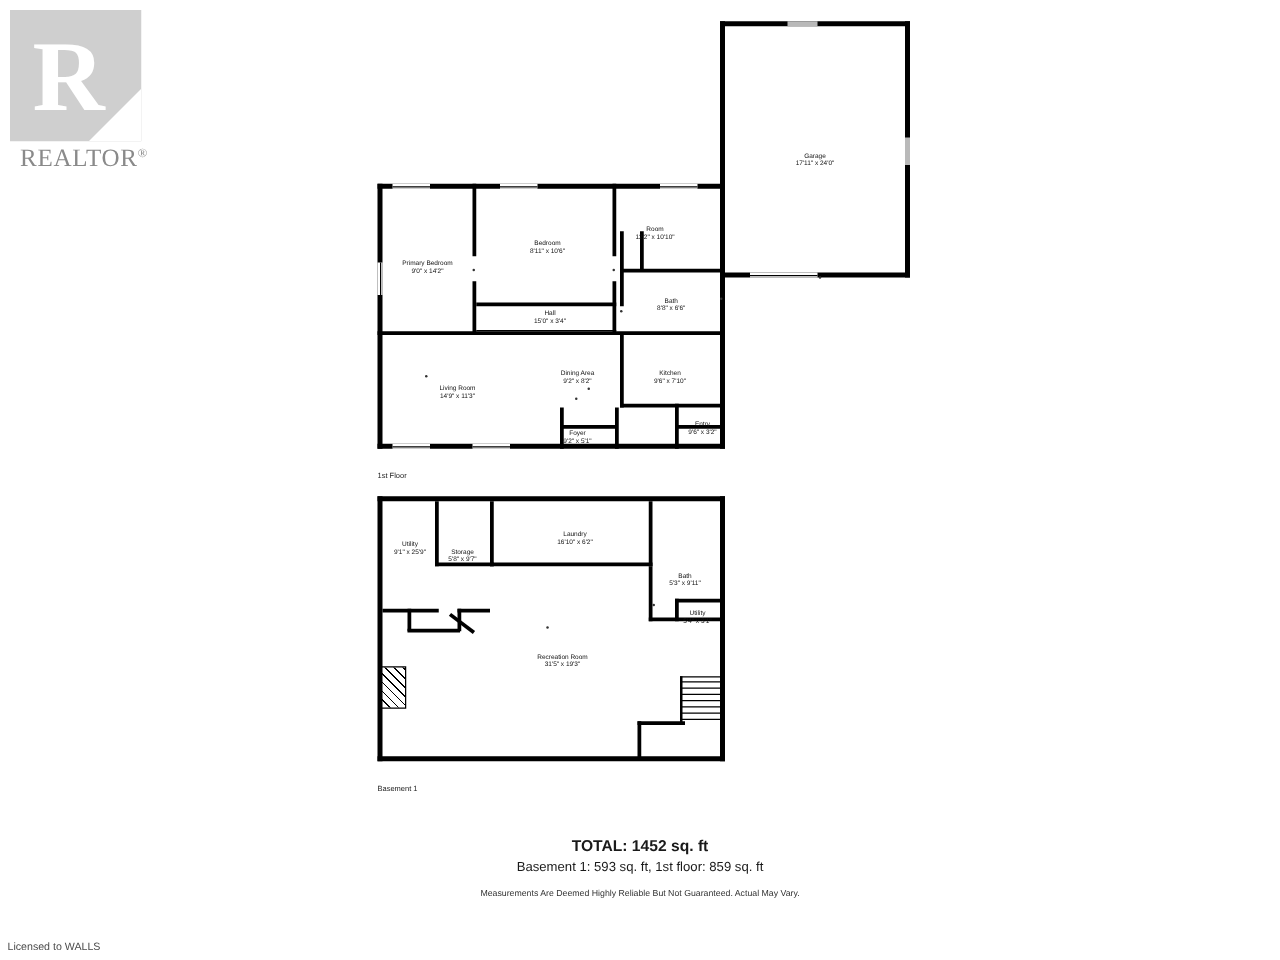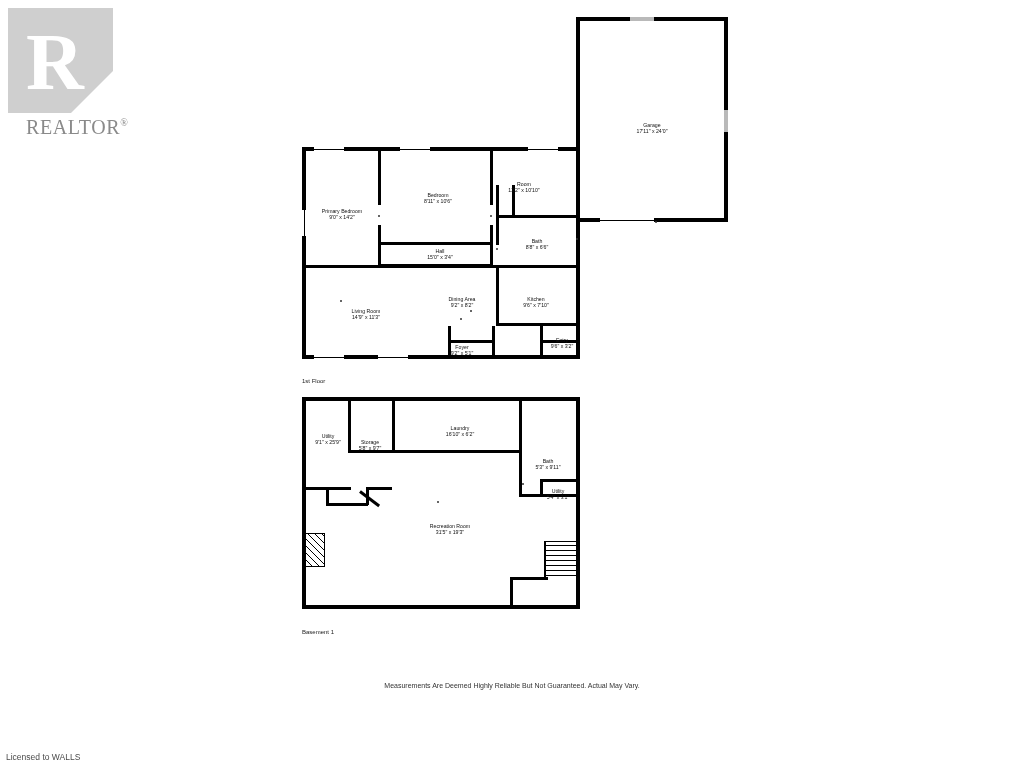--- a/index.html
+++ b/index.html
@@ -46,21 +46,21 @@
     position: absolute;
     right: 0;
     bottom: 0;
     width: 42px;
     height: 42px;
     background: #ffffff;
     clip-path: polygon(100% 0, 100% 100%, 0 100%);
   }
   #realtor-logo .word {
     position: absolute;
-    left: 18px;
+    left: 8px;
     top: 108px;
     font-family: "Liberation Serif", serif;
     font-size: 20px;
     letter-spacing: 0.6px;
     color: #8a8a8a;
     font-weight: normal;
   }
   #realtor-logo .word .reg {
     font-size: 10px;
     vertical-align: super;
@@ -342,16 +342,18 @@
   </div>
   <div class="label" style="left:150px; top:128px;">
     <span class="nm">Recreation Room</span>
     <span class="dm">31'5" x 19'3"</span>
   </div>
 
   <div class="floor-caption" style="left:2px; top:234px;">Basement 1</div>
 </div>
 
 <div id="summary">
+  <div class="total">TOTAL: 1452 sq. ft</div>
+  <div class="line">Basement 1: 593 sq. ft, 1st floor: 859 sq. ft</div>
   <div class="disclaimer">Measurements Are Deemed Highly Reliable But Not Guaranteed. Actual May Vary.</div>
 </div>
 
 <div id="license">Licensed to WALLS</div>
 
 </body></html>

